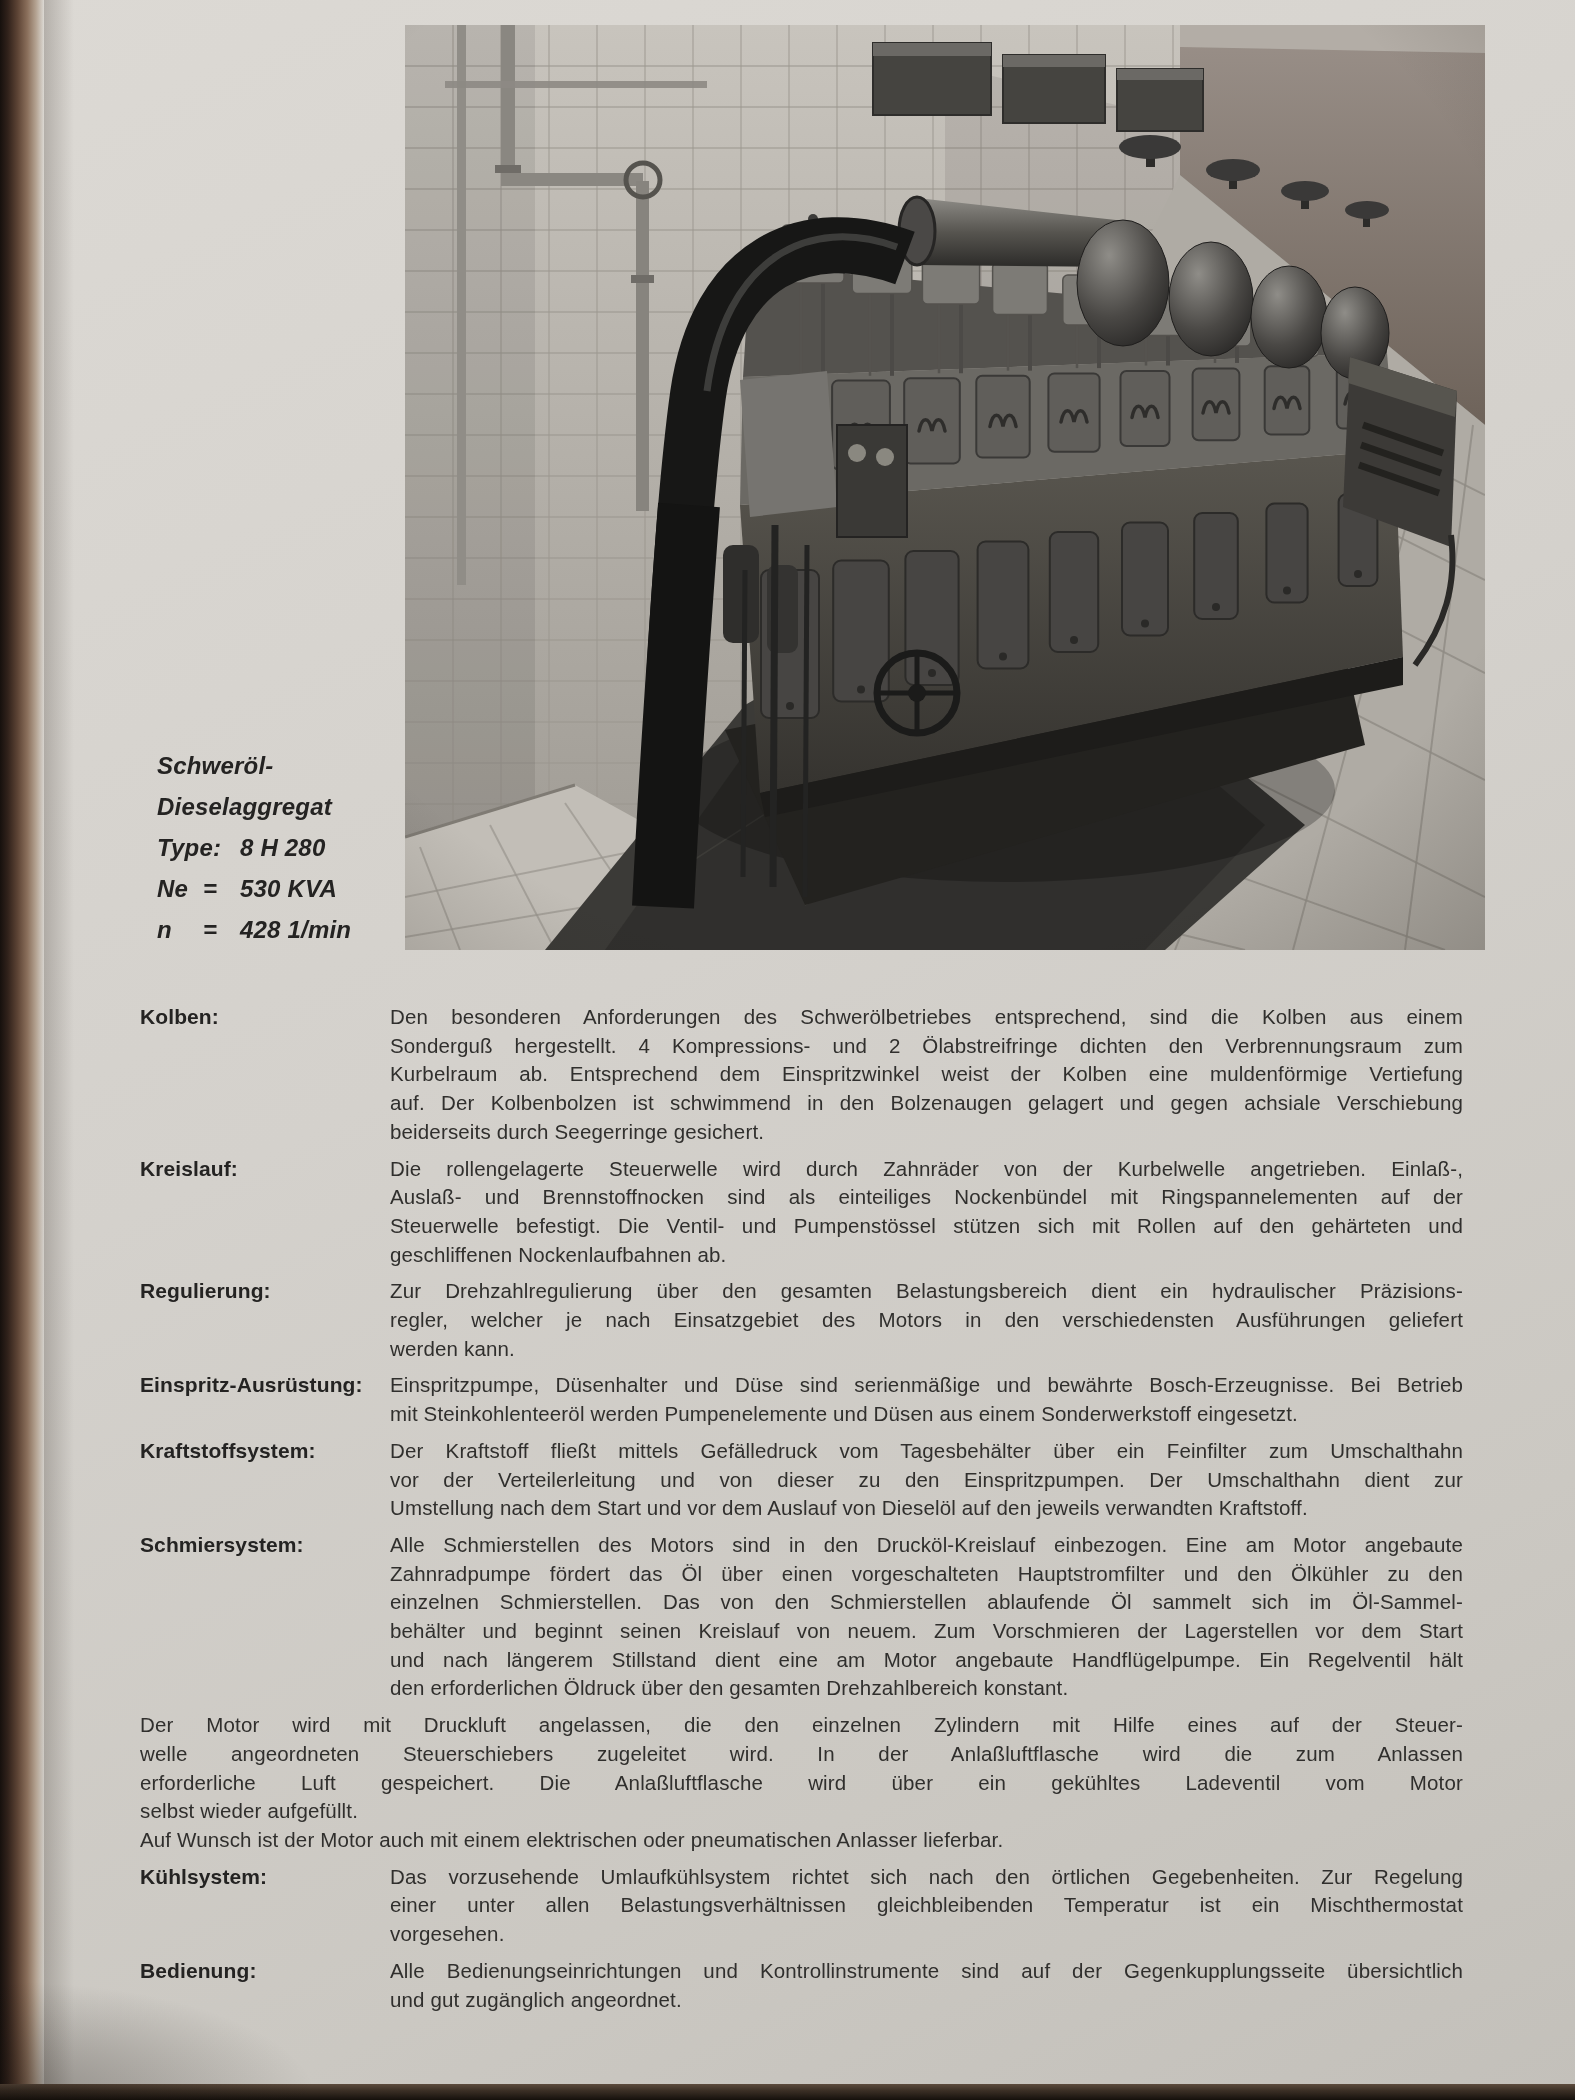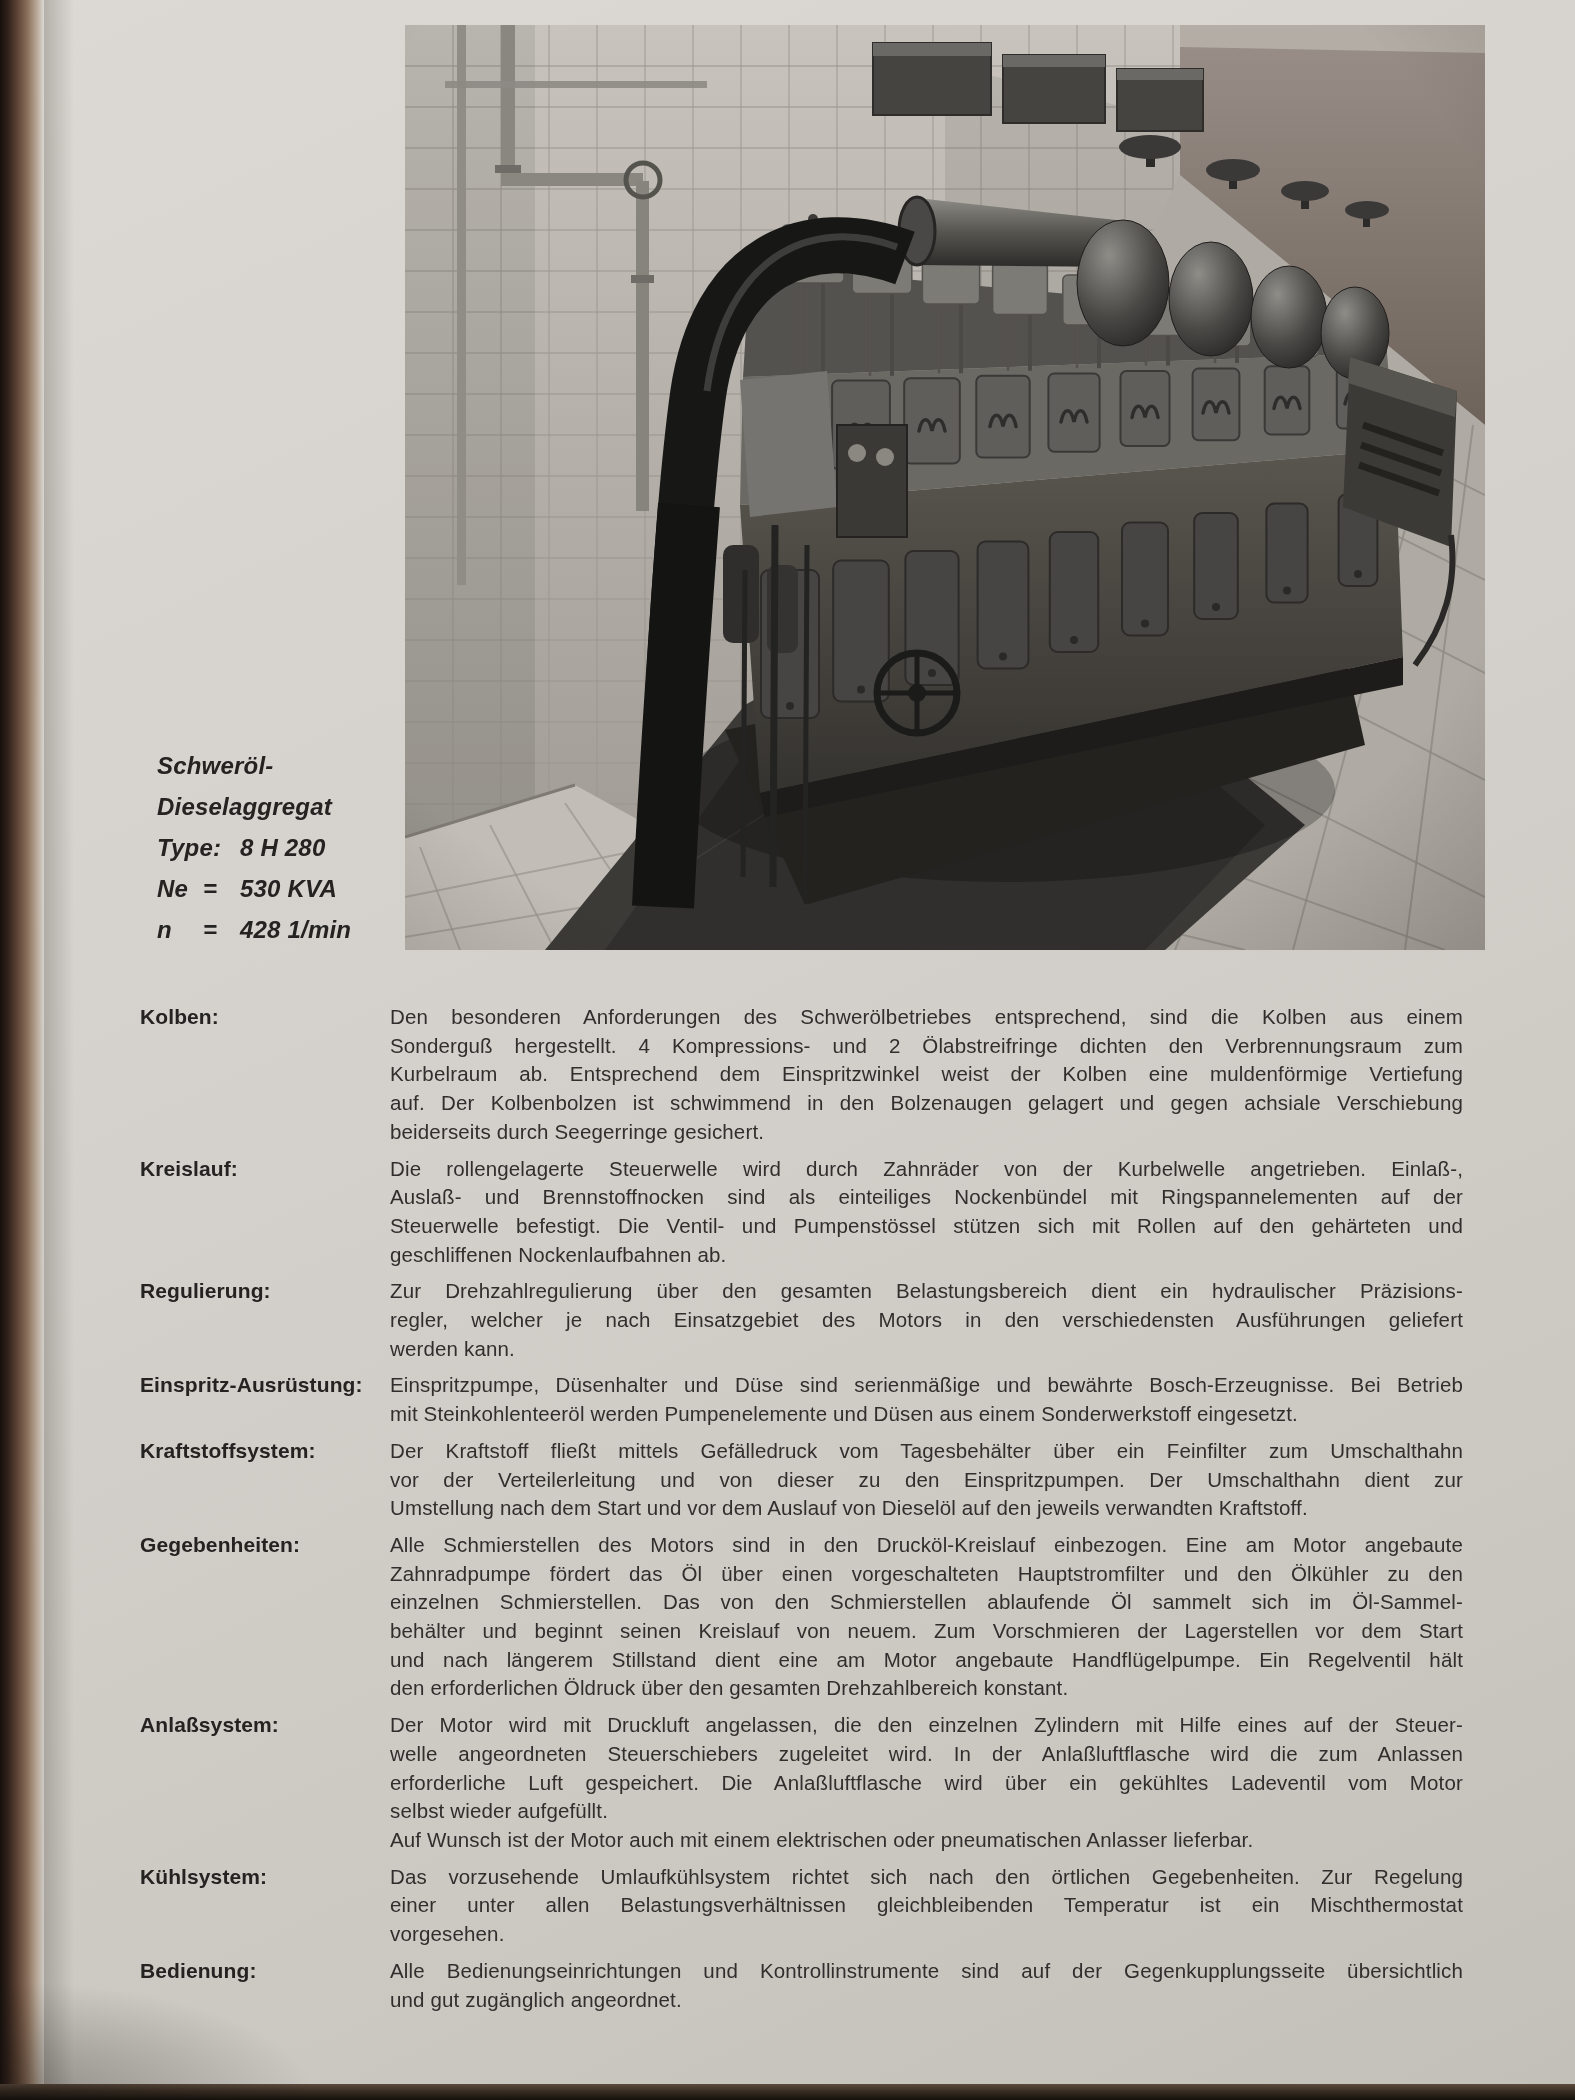--- a/index.html
+++ b/index.html
@@ -410,33 +410,32 @@
     <div class="section">
       <div class="sec-label">Kraftstoffsystem:</div>
       <div class="sec-body">
           <div class="tline just">Der Kraftstoff fließt mittels Gefälledruck vom Tagesbehälter über ein Feinfilter zum Umschalthahn</div>
           <div class="tline just">vor der Verteilerleitung und von dieser zu den Einspritzpumpen. Der Umschalthahn dient zur</div>
           <div class="tline">Umstellung nach dem Start und vor dem Auslauf von Dieselöl auf den jeweils verwandten Kraftstoff.</div>
         </div>
     </div>
 
     <div class="section">
-      <div class="sec-label">Gegebenheiten:</div>
+      <div class="sec-label">Schmiersystem:</div>
       <div class="sec-body">
           <div class="tline just">Alle Schmierstellen des Motors sind in den Drucköl-Kreislauf einbezogen. Eine am Motor angebaute</div>
           <div class="tline just">Zahnradpumpe fördert das Öl über einen vorgeschalteten Hauptstromfilter und den Ölkühler zu den</div>
           <div class="tline just">einzelnen Schmierstellen. Das von den Schmierstellen ablaufende Öl sammelt sich im Öl-Sammel-</div>
           <div class="tline just">behälter und beginnt seinen Kreislauf von neuem. Zum Vorschmieren der Lagerstellen vor dem Start</div>
           <div class="tline just">und nach längerem Stillstand dient eine am Motor angebaute Handflügelpumpe. Ein Regelventil hält</div>
           <div class="tline">den erforderlichen Öldruck über den gesamten Drehzahlbereich konstant.</div>
         </div>
     </div>
 
     <div class="section">
-      <div class="sec-label">Anlaßsystem:</div>
       <div class="sec-body">
           <div class="tline just">Der Motor wird mit Druckluft angelassen, die den einzelnen Zylindern mit Hilfe eines auf der Steuer-</div>
           <div class="tline just">welle angeordneten Steuerschiebers zugeleitet wird. In der Anlaßluftflasche wird die zum Anlassen</div>
           <div class="tline just">erforderliche Luft gespeichert. Die Anlaßluftflasche wird über ein gekühltes Ladeventil vom Motor</div>
           <div class="tline">selbst wieder aufgefüllt.</div>
           <div class="tline">Auf Wunsch ist der Motor auch mit einem elektrischen oder pneumatischen Anlasser lieferbar.</div>
         </div>
     </div>
 
     <div class="section">

